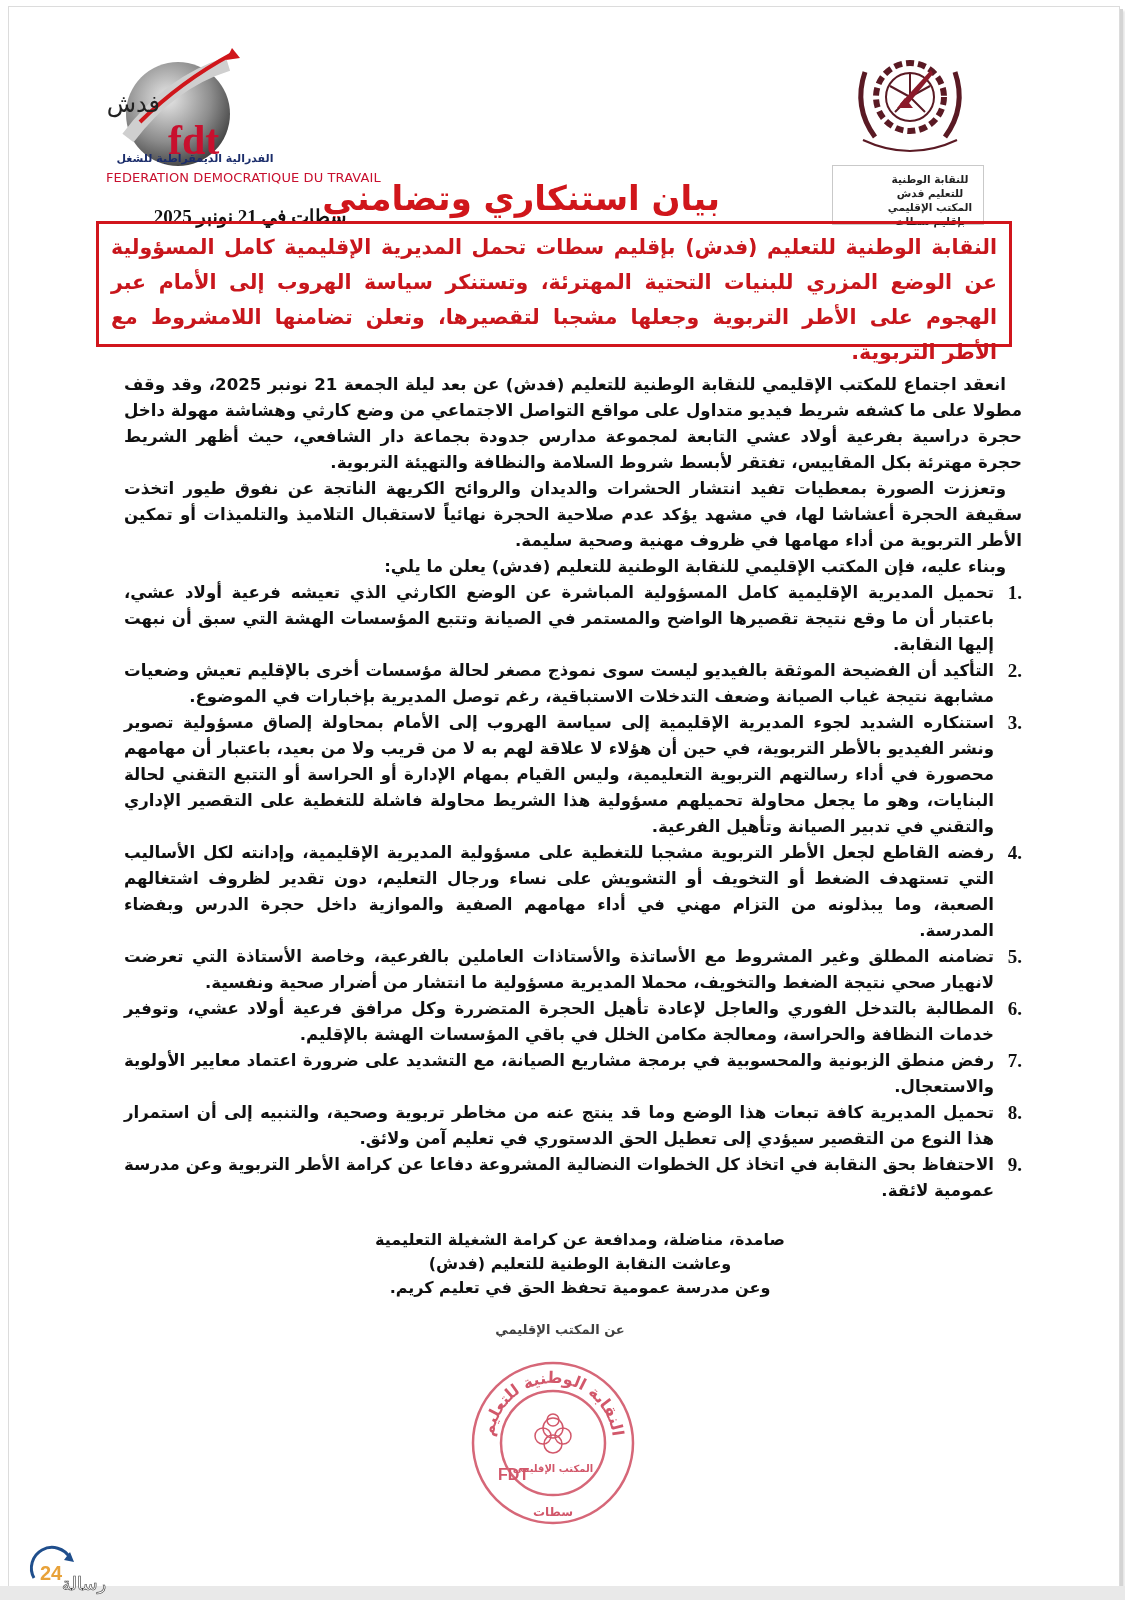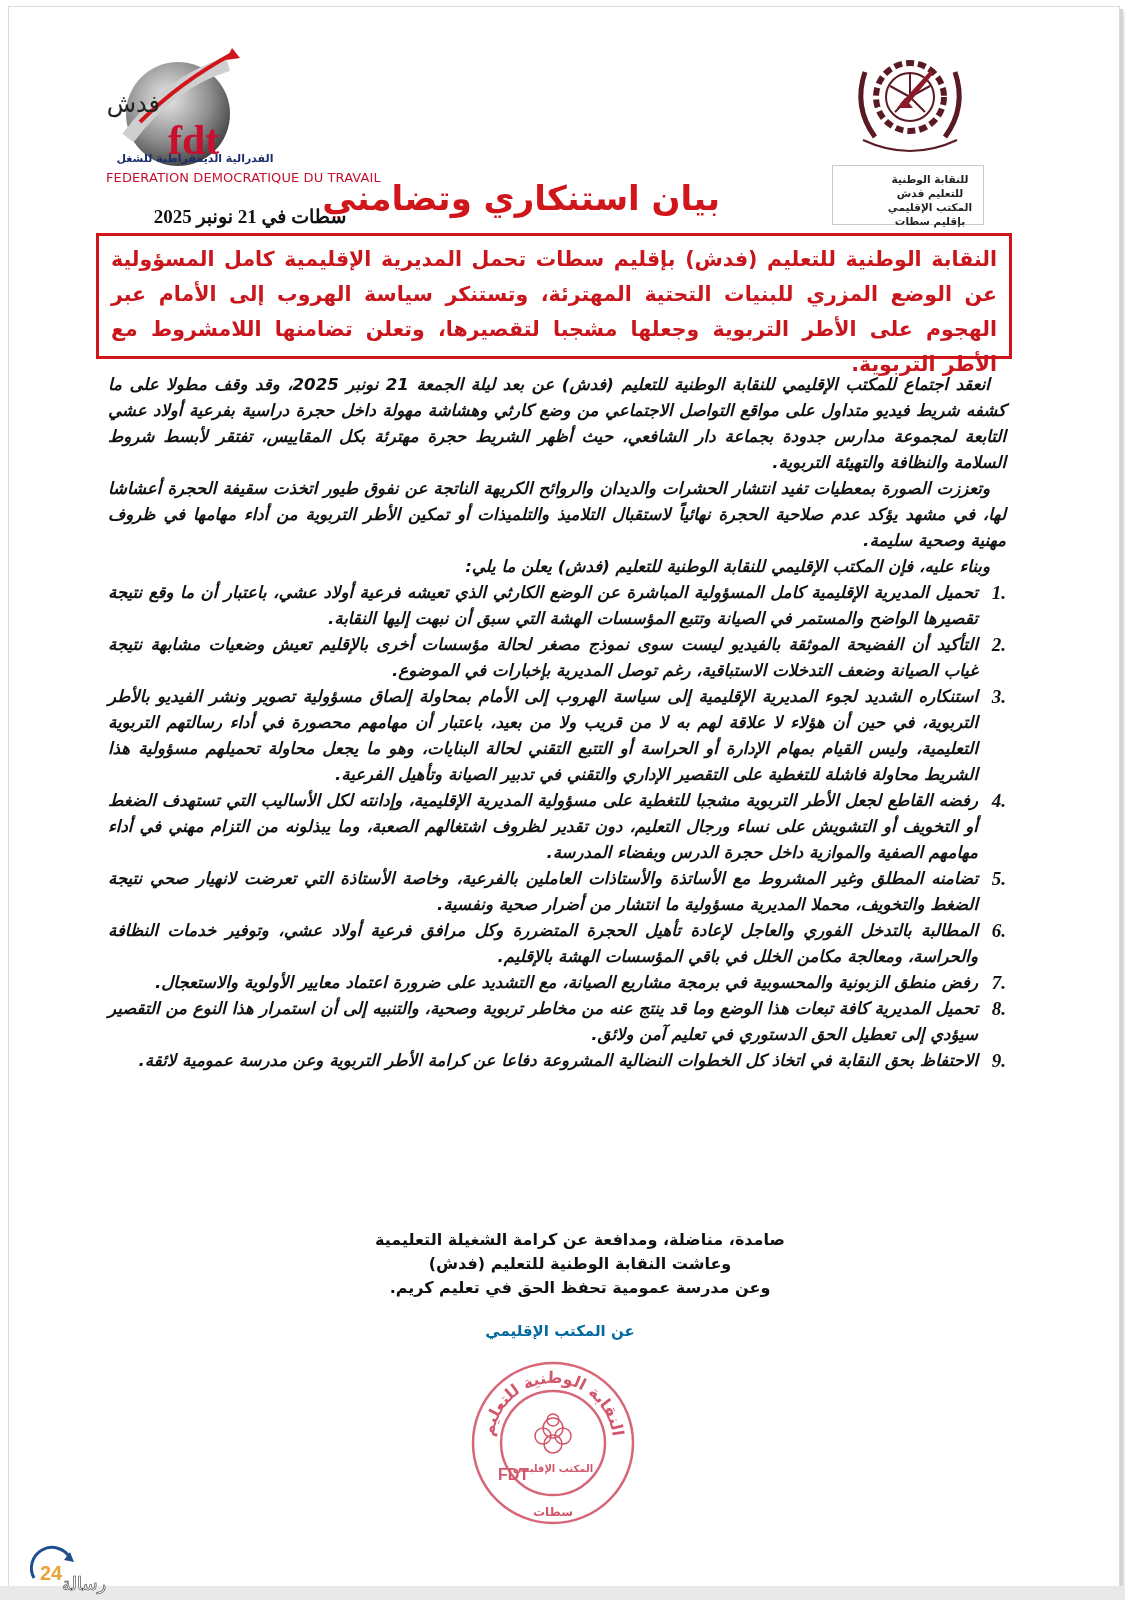--- a/index.html
+++ b/index.html
@@ -18,38 +18,38 @@
   .logo-snt { position:absolute; left:835px; top:52px; width:150px; height:110px; }
   .snt-box { position:absolute; left:832px; top:165px; width:152px; height:60px; border:1px solid #c9c9c9;
              text-align:center; font-size:10.5px; line-height:14px; direction:rtl; color:#222; padding-top:6px;
              box-sizing:border-box; font-weight:bold;padding-left:44px; }
   .title { position:absolute; left:360px; top:142px; width:360px; text-align:center; direction:rtl;
            color:#d0161b; font-weight:bold; font-size:34px; white-space:nowrap;margin-top:36px; }
   .date { position:absolute; left:150px; top:205px; width:200px; text-align:center; direction:rtl;
           font-family:"Liberation Serif","DejaVu Serif",serif; font-weight:bold; font-size:19px; color:#111; white-space:nowrap; }
 
   
-  .lead { position:absolute; left:96px; top:233px; width:916px; height:126px; border:3px solid #d1151c;
+  .lead { position:absolute; left:96px; top:221px; width:916px; height:126px; border:3px solid #d1151c;
           box-sizing:border-box; direction:rtl; color:#c8161c; font-weight:bold; font-size:20.5px;
           line-height:35px; text-align:justify; padding:6px 12px 0 12px; }
 
   
-  .body { position:absolute; left:108px; top:372px; width:898px; direction:rtl; color:#111; font-weight:bold;
-          font-size:16.6px; line-height:26px; text-align:justify;font-style:italic; }
+  .body { position:absolute; left:124px; top:372px; width:898px; direction:rtl; color:#111; font-weight:bold;
+          font-size:16.6px; line-height:26px; text-align:justify; }
   .body p { margin:0; }
   .indent { text-indent:16px; }
   .items { list-style:none; margin:0; padding:0; }
   .items li { position:relative; padding-right:28px; margin:0; }
   .items .num { position:absolute; right:0; top:0; font-family:"Liberation Serif","DejaVu Serif",serif;
                 font-size:19px; direction:ltr; }
 
   .closing { position:absolute; left:300px; top:1228px; width:560px; text-align:center; direction:rtl;
              font-weight:bold; font-size:16px; line-height:24px; color:#111; }
   .sign { position:absolute; left:450px; top:1322px; width:220px; text-align:center; direction:rtl;
-          font-weight:bold; font-size:15px; color:#0369a1; }
+          font-weight:bold; font-size:13px; color:#404040; }
   .stamp { position:absolute; left:468px; top:1358px; width:170px; height:170px; }
 
   .watermark { position:absolute; left:6px; top:1540px; width:110px; height:55px; }
 </style>
 </head>
 <body>
 
 <div class="sheet"></div>
 <div class="shade-bottom"></div>
 

